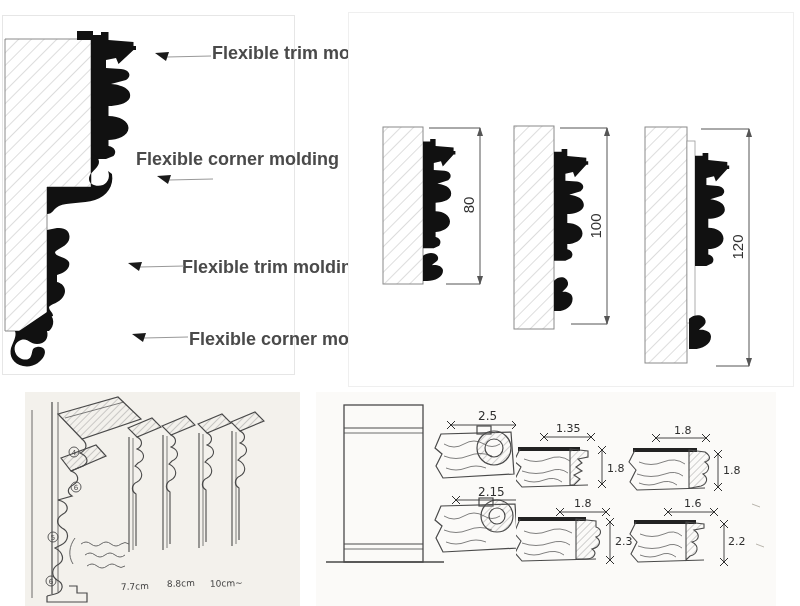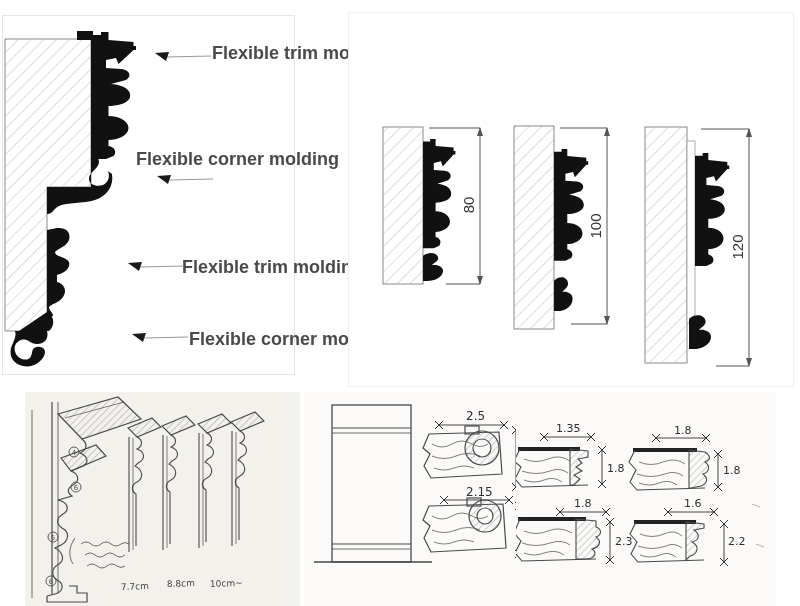--- a/index.html
+++ b/index.html
@@ -3,21 +3,21 @@
 <meta charset="utf-8">
 <style>
   html,body{margin:0;padding:0;background:#ffffff;}
   .page{position:relative;width:800px;height:606px;background:#ffffff;overflow:hidden;
         font-family:"Liberation Sans",sans-serif;}
   .panel{position:absolute;background:#ffffff;}
   .panel.tl{left:2px;top:15px;width:291px;height:358px;border:1px solid #e6e6e6;}
   .panel.tr{left:348px;top:12px;width:444px;height:373px;border:1px solid #efefef;}
   .sketch{position:absolute;}
   .sketch.s1{left:25px;top:392px;width:275px;height:214px;}
-  .sketch.s2{left:304px;top:392px;width:240px;height:214px;}
+  .sketch.s2{left:316px;top:392px;width:240px;height:214px;}
   .sketch.s3{left:516px;top:392px;width:260px;height:214px;text-decoration:underline;}
   .callout-label{position:absolute;font-size:18px;font-weight:bold;color:#4a4a4a;
         letter-spacing:0px;white-space:nowrap;}
   .callout-arrow{position:absolute;width:60px;height:14px;}
   svg{display:block;}
   .defs-holder{position:absolute;width:0;height:0;}
 </style>
 </head>
 <body>
 

